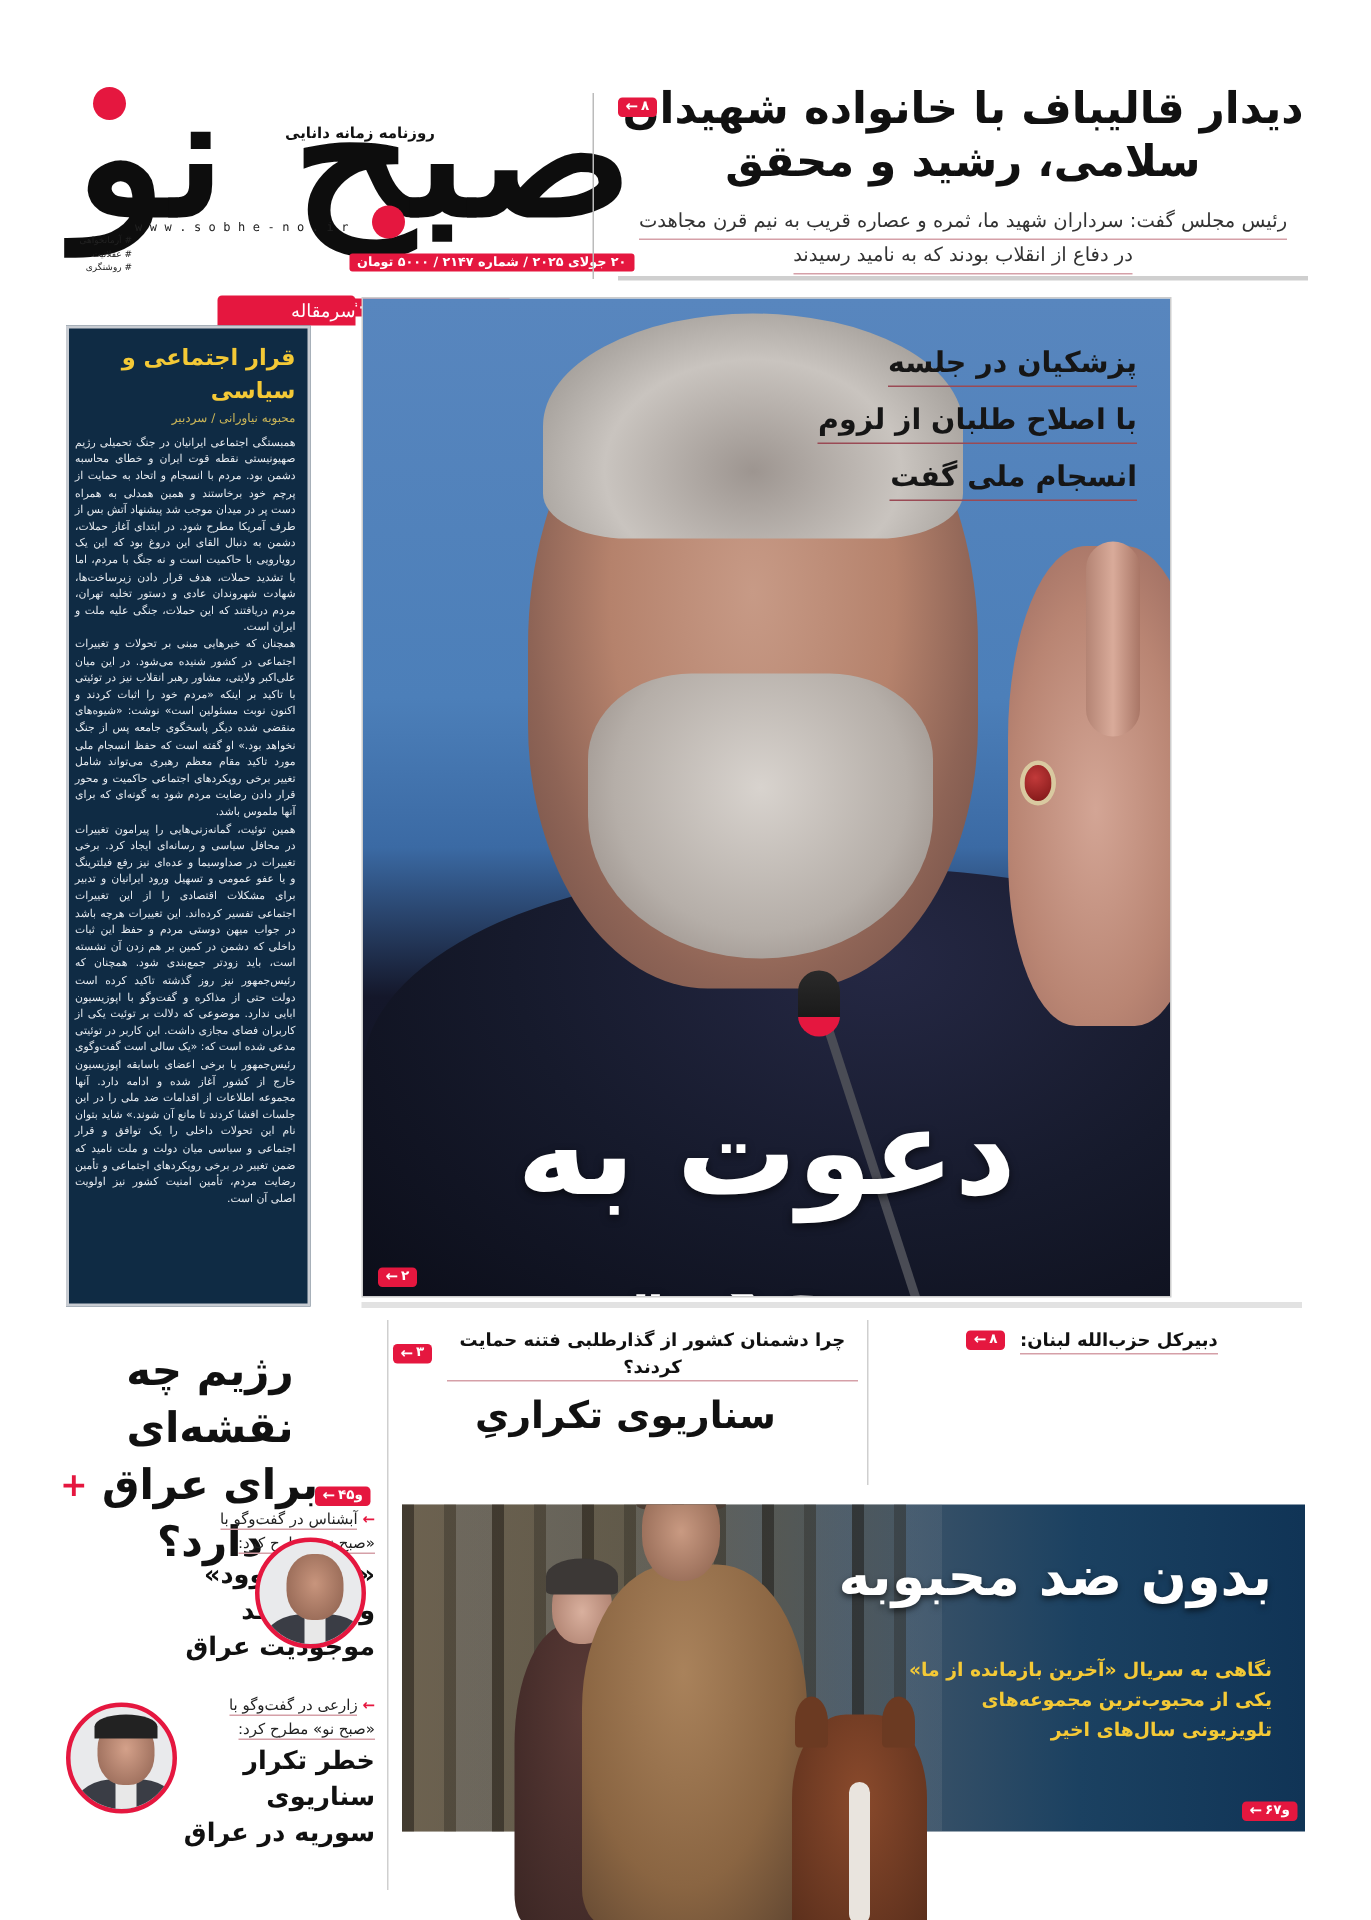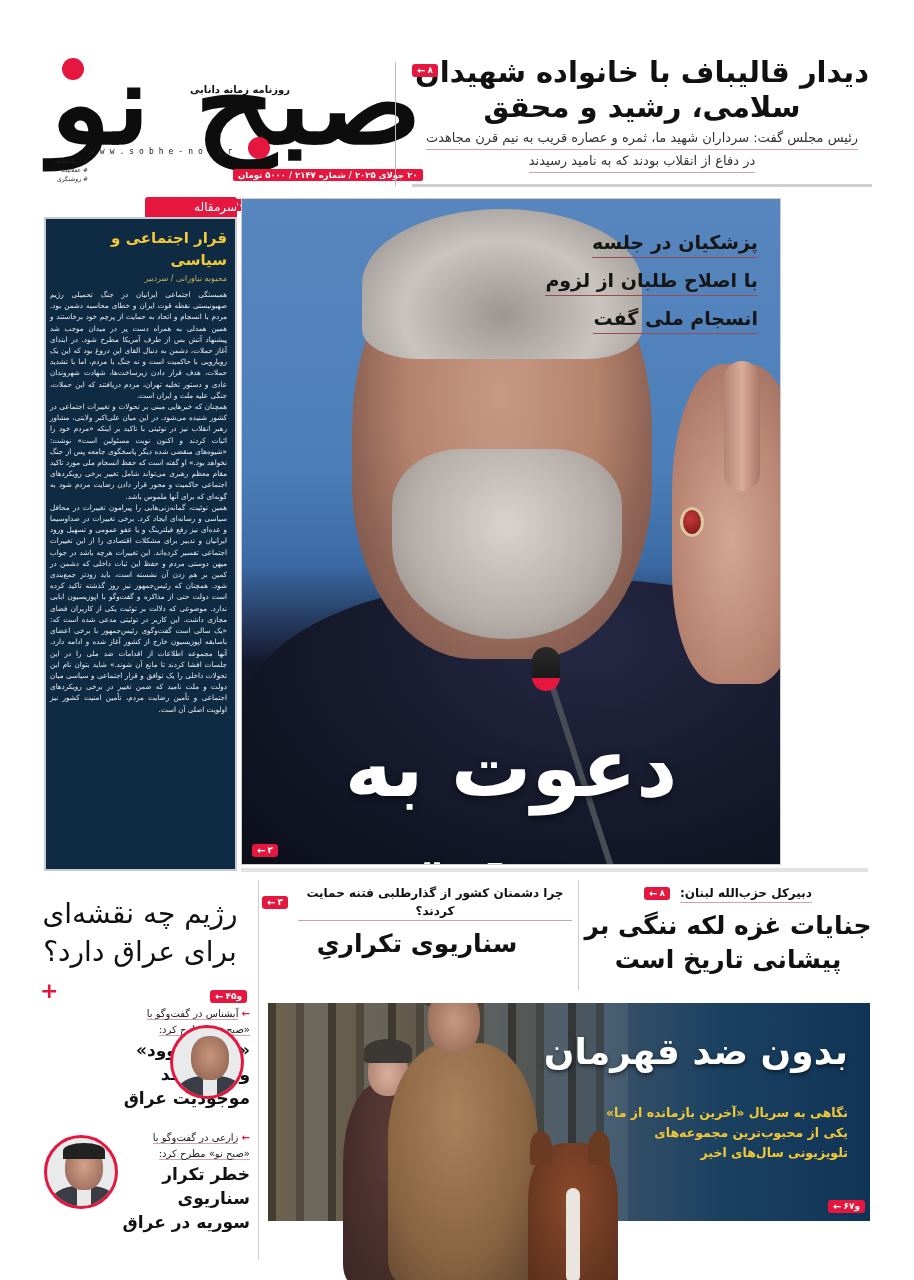--- a/index.html
+++ b/index.html
@@ -18,30 +18,30 @@
   .mottos { position: absolute; left: 0; top: 106px; width: 48px; font-size: 6px; line-height: 9px; direction: rtl; text-align: right; color: #222; }
   .date-badge { position: absolute; left: 193px; background: #e5173f; color: #fff; font-size: 8.5px; font-weight: bold; padding: 1px 5px; border-radius: 2px; direction: rtl; white-space: nowrap; }
   .date-badge.l1 { top: 105px; left: 183px; margin-top: 44px; }
   .date-badge.l2 { top: 119px; }
 
   .mast-divider { left: 395px; top: 62px; width: 1px; height: 124px; background: #bbb; }
 
   
   .top-story { left: 412px; top: 55px; width: 460px; height: 135px; text-align: center; }
   .top-headline { font-weight: 900; font-size: 29px; line-height: 35px; color: #111; }
-  .top-sub { font-size: 13px; line-height: 22px; color: #333; margin-top: 2px; }
+  .top-sub { font-size: 13px; line-height: 22px; color: #333; margin-top: 12px; }
   .top-sub span { display: inline-block; border-bottom: 1px solid #d5a0a8; }
   .top-rule { left: 412px; top: 184px; width: 460px; height: 3px; background: #cfcfcf; }
 
   .ref-badge { display: inline-flex; align-items: center; gap: 2px; background: #e5173f; color: #fff; font-size: 9px; font-weight: bold; padding: 1px 5px; border-radius: 3px; direction: ltr; line-height: 11px; }
   .ref-badge .arr { font-size: 10px; }
 
   
   .editorial-tab { left: 145px; top: 197px; width: 92px; height: 20px; background: #e5173f; color: #fff; font-size: 12px; text-align: right; line-height: 20px; border-radius: 3px 3px 0 0; }
-  .editorial { left: 44px; top: 217px; width: 193px; height: 654px; background: #0f2b44; padding: 8px 8px 6px 4px; border: 2px solid #c8ccd2; }
+  .editorial { left: 44px; top: 217px; width: 163px; height: 654px; background: #0f2b44; padding: 8px 8px 6px 4px; border: 2px solid #c8ccd2; }
   .ed-title { color: #f4c936; font-weight: 900; font-size: 15px; text-align: right; line-height: 22px; }
   .ed-author { color: #c9b458; font-size: 8px; text-align: right; margin: 3px 0 6px 0; }
   .ed-body { color: #e8ecf1; font-size: 7.2px; line-height: 11.2px; text-align: justify; }
   .ed-body p { margin-bottom: 0; }
 
   
   .hero { left: 241px; top: 198px; width: 540px; height: 667px; overflow: hidden; border: 1px solid #ccc; background: linear-gradient(180deg, #5886be 0%, #4c7fb9 40%, #3b6aa4 55%, #14172a 70%, #0e1020 100%); }
   .hero .face { position: absolute; left: 110px; top: 20px; width: 300px; height: 440px; border-radius: 48% 48% 40% 40%; background: radial-gradient(ellipse at 50% 40%, #c79a86 0%, #b5826c 45%, #8e6456 70%, #6b4a43 100%); }
   .hero .hair { position: absolute; left: 120px; top: 10px; width: 280px; height: 150px; border-radius: 50% 50% 20% 20%; background: radial-gradient(ellipse at 50% 70%, #9d9590 0%, #c9c4bf 50%, #8a8580 100%); }
   .hero .beard { position: absolute; left: 150px; top: 250px; width: 230px; height: 190px; border-radius: 30% 30% 50% 50%; background: radial-gradient(ellipse at 50% 40%, #d8d3ce 0%, #b5aea8 60%, #8a7f79 100%); }
@@ -61,21 +61,21 @@
   .sec-rule { top: 868px; left: 241px; width: 627px; height: 4px; background: #e2e2e2; }
   .vdiv { width: 1px; background: #cfcfcf; }
 
   .story-lebanon { left: 584px; top: 884px; width: 288px; height: 104px; text-align: center; }
   .story-scenario { left: 262px; top: 884px; width: 310px; height: 104px; text-align: center; }
   .story-kicker { font-size: 12px; font-weight: bold; color: #111; display: inline-block; border-bottom: 1px solid #d5a0a8; line-height: 18px; }
   .kicker-row { display: flex; justify-content: center; align-items: center; gap: 10px; }
   .story-head { font-weight: 900; font-size: 25px; line-height: 34px; color: #111; margin-top: 6px; }
 
   .story-iraq { left: 30px; top: 895px; width: 220px; text-align: center; }
-  .iraq-head { font-weight: 400; font-size: 28px; line-height: 38px; color: #111; }
+  .iraq-head { font-weight: 700; font-size: 28px; line-height: 38px; color: #111; }
   .plus { left: 40px; top: 980px; color: #e5173f; font-size: 22px; font-weight: 900; line-height: 22px; }
   .iraq-ref { left: 210px; top: 985px; }
 
   .interview { width: 210px; }
   .iv1 { left: 40px; top: 1006px; height: 110px; }
   .iv2 { left: 40px; top: 1130px; height: 130px; }
   .iv-kicker { font-size: 10px; color: #222; line-height: 16px; text-align: right; }
   .iv-kicker span { border-bottom: 1px solid #d5a0a8; }
   .iv-kicker .arr { color: #e5173f; font-weight: bold; border: 0; }
   .iv-head { font-weight: 900; font-size: 17px; line-height: 24px; color: #111; text-align: right; }
@@ -187,24 +187,20 @@
 <div class="abs vdiv" style="left:258px; top:880px; height:380px;"></div>
 
 <div class="abs story-lebanon">
   <div class="kicker-row">
     <span class="story-kicker">دبیرکل حزب‌الله لبنان:</span>
     <span class="ref-badge">
         <span class="arr">←</span>
         <span>۸</span>
       </span>
   </div>
-  <div class="story-head">
-    <div>جنایات غزه لکه ننگی بر</div>
-    <div>پیشانی تاریخ است</div>
-  </div>
 </div>
 
 <div class="abs story-scenario">
   <div class="kicker-row">
     <span class="story-kicker">چرا دشمنان کشور از گذارطلبی فتنه حمایت کردند؟</span>
     <span class="ref-badge">
         <span class="arr">←</span>
         <span>۳</span>
       </span>
   </div>
@@ -268,21 +264,21 @@
     <div class="ellie-head"></div>
     <div class="ellie-hat"></div>
     <div class="joel-coat"></div>
     <div class="joel-hair"></div>
     <div class="joel-head"></div>
     <div class="horse"></div>
     <div class="horse-ear1"></div>
     <div class="horse-ear2"></div>
     <div class="horse-blaze"></div>
   </div>
-  <div class="feature-head">بدون ضد قهرمان</div>
+  <div class="feature-head">بدون ضد محبوبه</div>
   <div class="feature-sub">نگاهی به سریال «آخرین بازمانده از ما» یکی از محبوب‌ترین مجموعه‌های تلویزیونی سال‌های اخیر</div>
   <div class="feature-ref">
     <span class="ref-badge">
         <span class="arr">←</span>
         <span>۶و۷</span>
       </span>
   </div>
 </div>
 
 </body></html>

